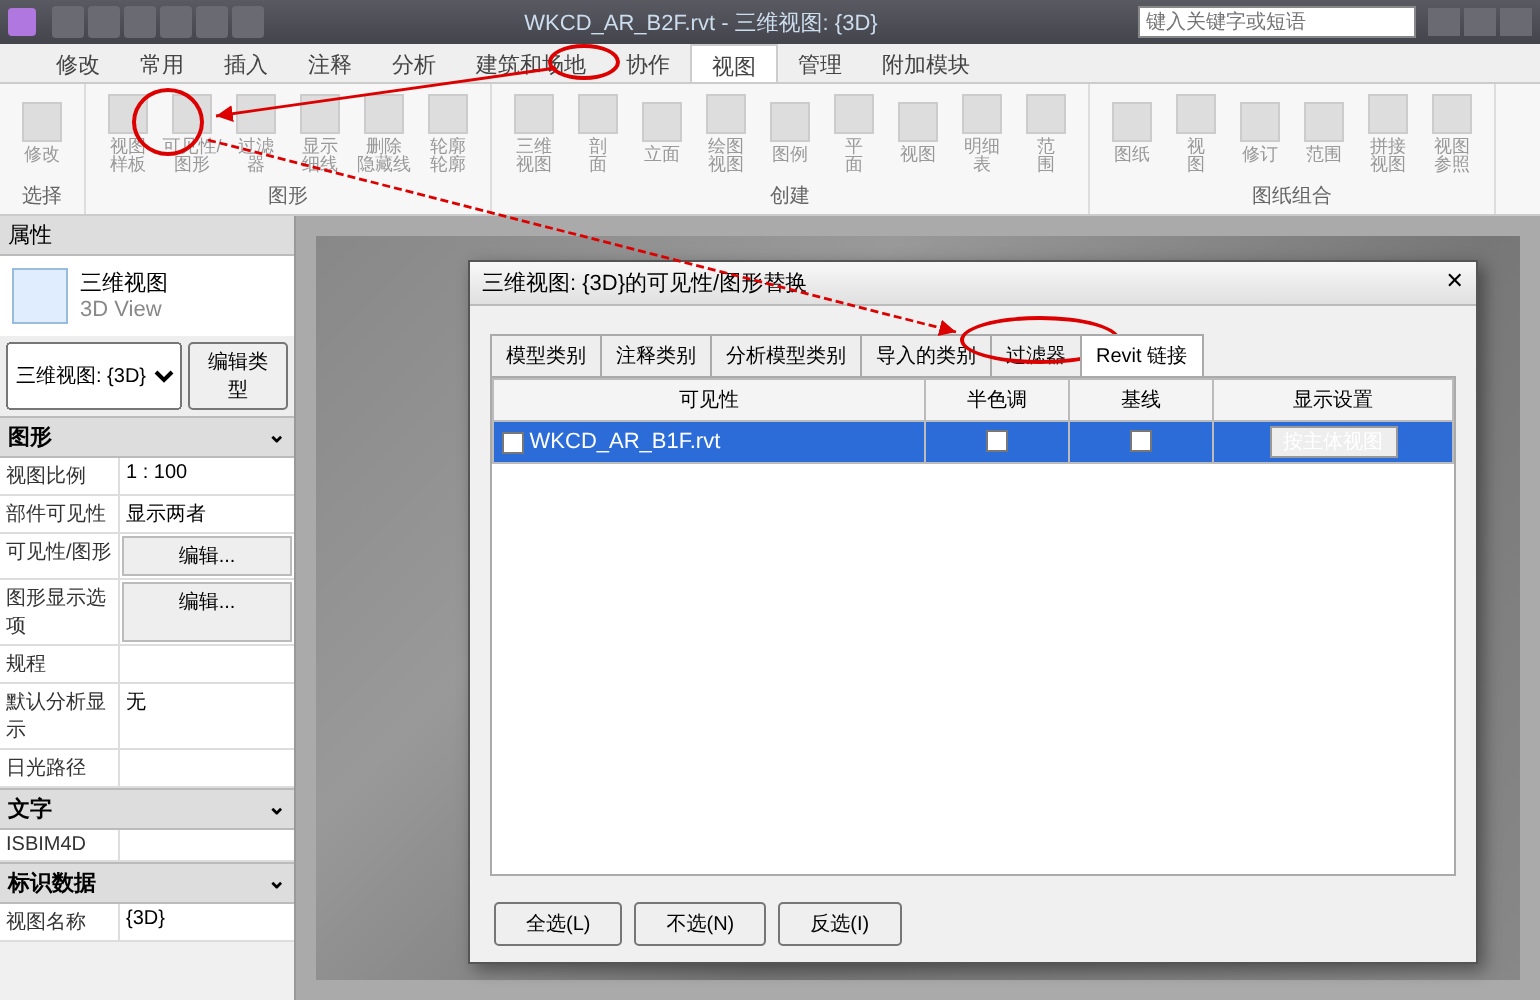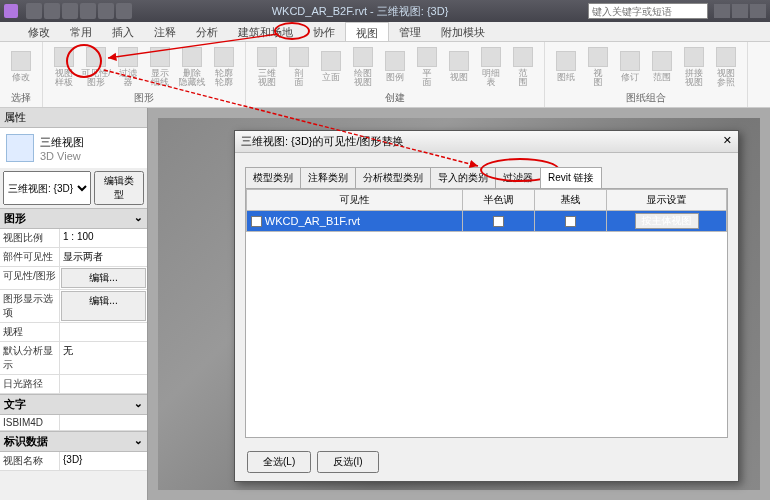--- a/index.html
+++ b/index.html
@@ -2,37 +2,37 @@
 <html><head>
 <meta charset="utf-8">
 <style>
 *{margin:0;padding:0;box-sizing:border-box;font-family:"Microsoft YaHei",SimSun,sans-serif;font-size:11px}
 body{width:770px;height:500px;background:#e8e8e8;overflow:hidden;position:relative}
 .titlebar{height:22px;background:linear-gradient(#5a5a62,#44444c);display:flex;align-items:center;color:#ddd;padding:0 4px}
 .titlebar .app-icon{width:14px;height:14px;background:#b077e0;border-radius:2px;margin-right:4px}
 .titlebar .qat{display:flex;gap:2px;margin-left:4px}
 .titlebar .qat span{width:16px;height:16px;background:#6a6a72;border-radius:2px}
 .titlebar .title{flex:1;text-align:center;color:#cde;font-size:11px}
-.titlebar .search{width:120px;height:16px;background:#fff;border:1px solid #888;font-size:10px;padding:0 3px;color:#888}
+.titlebar .search{width:139px;height:16px;background:#fff;border:1px solid #888;font-size:10px;padding:0 3px;color:#888}
 .titlebar .winbtns{display:flex;gap:2px;margin-left:6px}
 .titlebar .winbtns span{width:16px;height:14px;background:#6a6a72}
 .menubar{height:20px;background:#efefef;border-bottom:1px solid #ccc;display:flex;padding-left:18px}
 .menubar .tab{padding:3px 10px;font-size:11px;color:#444;cursor:pointer}
 .menubar .tab.active{background:#fff;border:1px solid #ccc;border-bottom:none}
 .ribbon{height:66px;background:#f7f7f7;border-bottom:1px solid #ccc;display:flex;color:#999}
 .ribbon .group{border-right:1px solid #ddd;display:flex;flex-direction:column;padding:2px 6px}
 .ribbon .group .btns{flex:1;display:flex;gap:2px;align-items:center}
 .ribbon .group .btns .rbtn{display:flex;flex-direction:column;align-items:center;width:30px}
 .ribbon .group .btns .rbtn .ic{width:20px;height:20px;background:#ddd;border:1px solid #ccc}
 .ribbon .group .btns .rbtn .lb{font-size:9px;margin-top:2px;text-align:center;line-height:1}
 .ribbon .group .gname{font-size:10px;text-align:center;color:#666;padding-top:2px}
 .workarea{display:flex;height:392px}
 .props{width:148px;background:#f0f0f0;border-right:1px solid #999;display:flex;flex-direction:column}
 .props .hdr{background:#ddd;padding:2px 4px;font-size:11px;border-bottom:1px solid #bbb}
-.props .thumb{display:flex;align-items:flex-end;padding:6px;gap:6px;background:#fff}
+.props .thumb{display:flex;align-items:flex-start;padding:6px;gap:6px;background:#fff}
 .props .thumb .cube{width:28px;height:28px;background:#e0ecff;border:1px solid #9bd}
 .props .selrow{display:flex;padding:3px;gap:3px;background:#eee}
 .props .selrow select{flex:1;font-size:10px}
 .props .selrow button{font-size:10px;padding:1px 4px}
 .props .section{background:#ddd;padding:2px 4px;font-size:10px;font-weight:bold;border-top:1px solid #bbb;border-bottom:1px solid #bbb;display:flex;justify-content:space-between}
 .props .prow{display:flex;border-bottom:1px solid #ddd;background:#fff}
 .props .prow .pl{width:60px;padding:2px 3px;font-size:10px;color:#333;border-right:1px solid #ddd}
 .props .prow .pv{flex:1;padding:2px 3px;font-size:10px}
 .props .prow .pv.btn{background:#eee;text-align:center;border:1px solid #bbb;margin:1px}
 .viewport{flex:1;background:#aaa;position:relative;overflow:hidden}
@@ -304,20 +304,21 @@
           <td style="text-align:center"><span class="chk"></span></td>
           <td style="text-align:center"><span class="chk"></span></td>
           <td style="text-align:center"><span class="cellbtn">按主体视图</span></td>
         </tr>
       </tbody>
     </table>
   </div>
   <div class="dfoot">
     <div class="left">
       <button>全选(L)</button>
+      <button>不选(N)</button>
       <button>反选(I)</button>
     </div>
   </div>
 </div>
 
 <div class="circ" style="top:44px;left:66px;width:36px;height:34px"></div>
 <div class="circ" style="top:22px;left:274px;width:36px;height:18px"></div>
 <div class="circ" style="top:158px;left:480px;width:80px;height:24px"></div>
 <svg class="arrow-svg" width="770" height="500">
   <defs>

